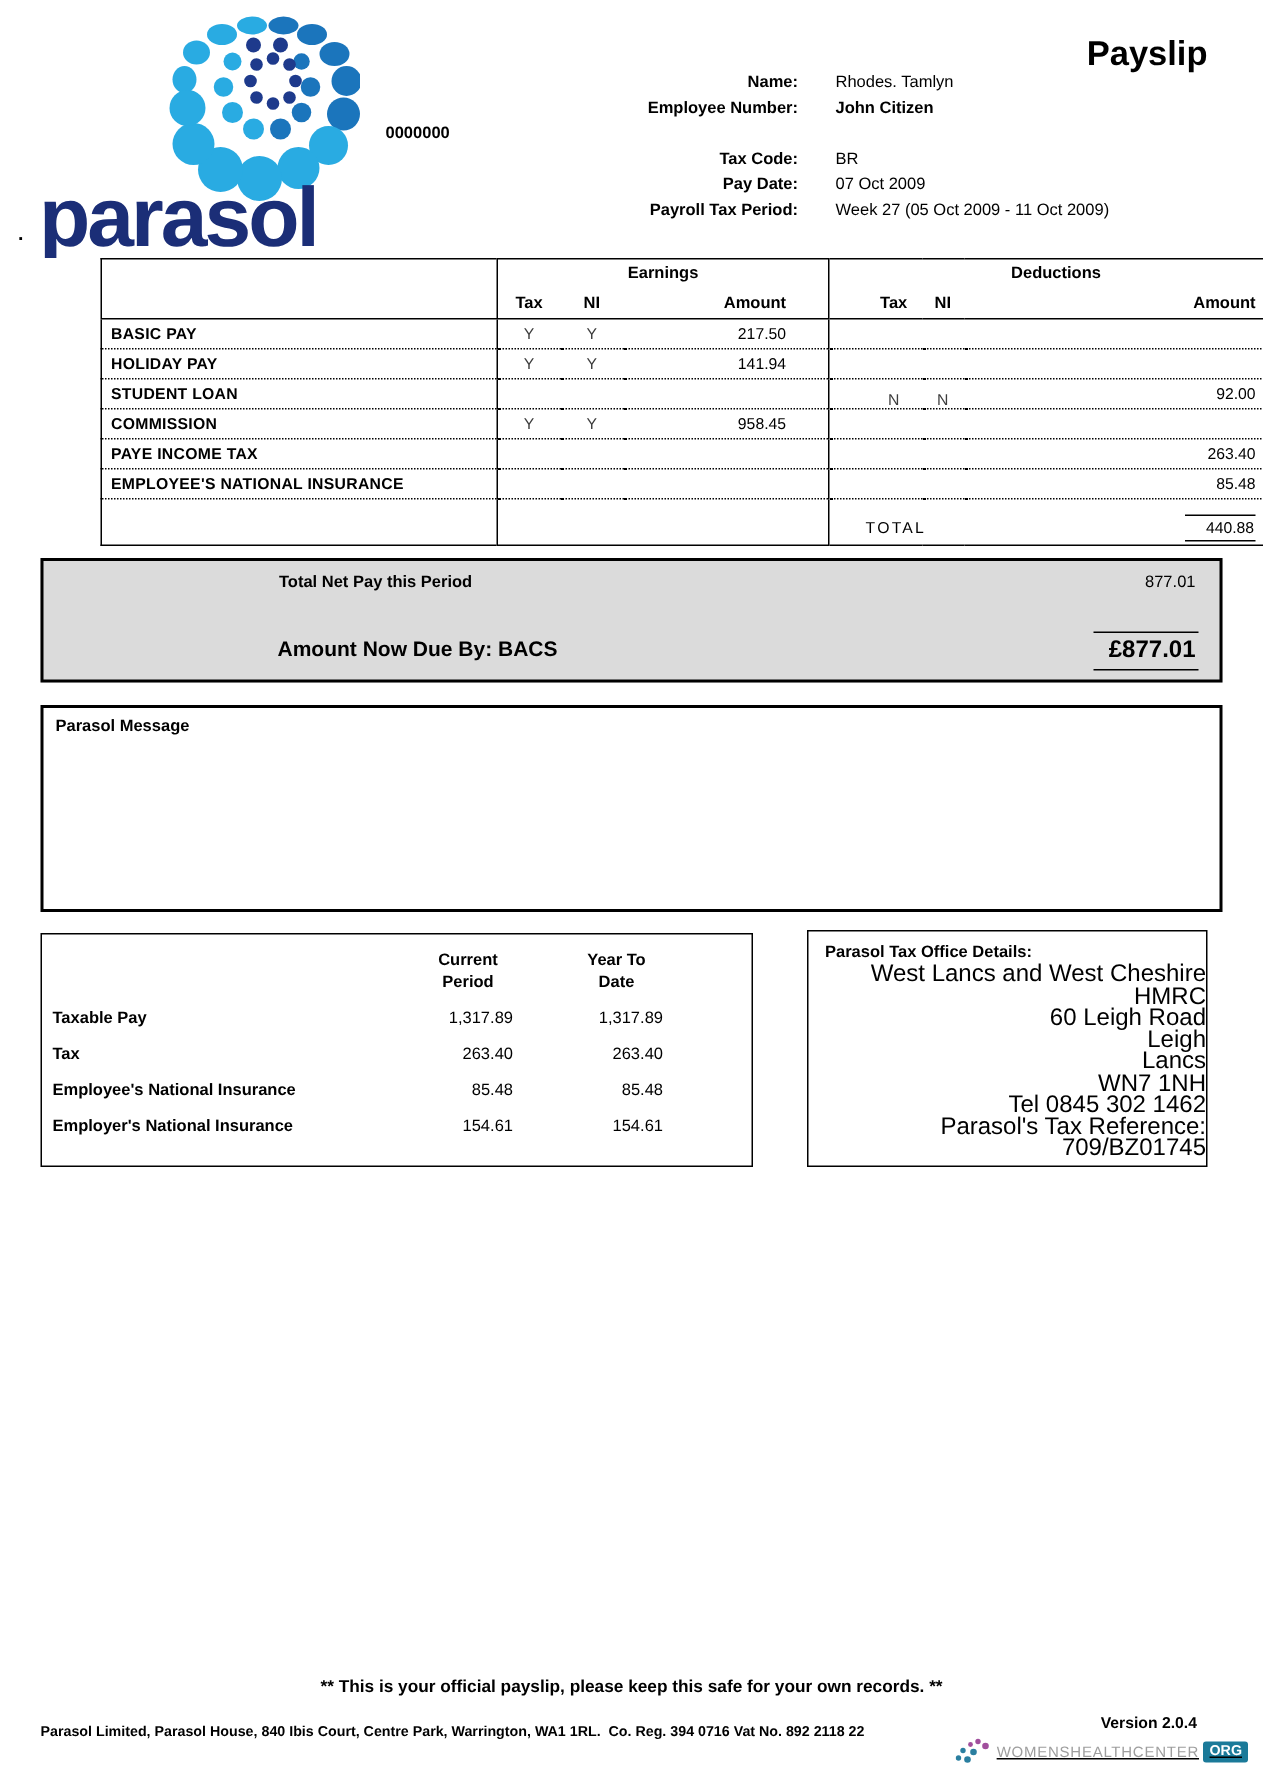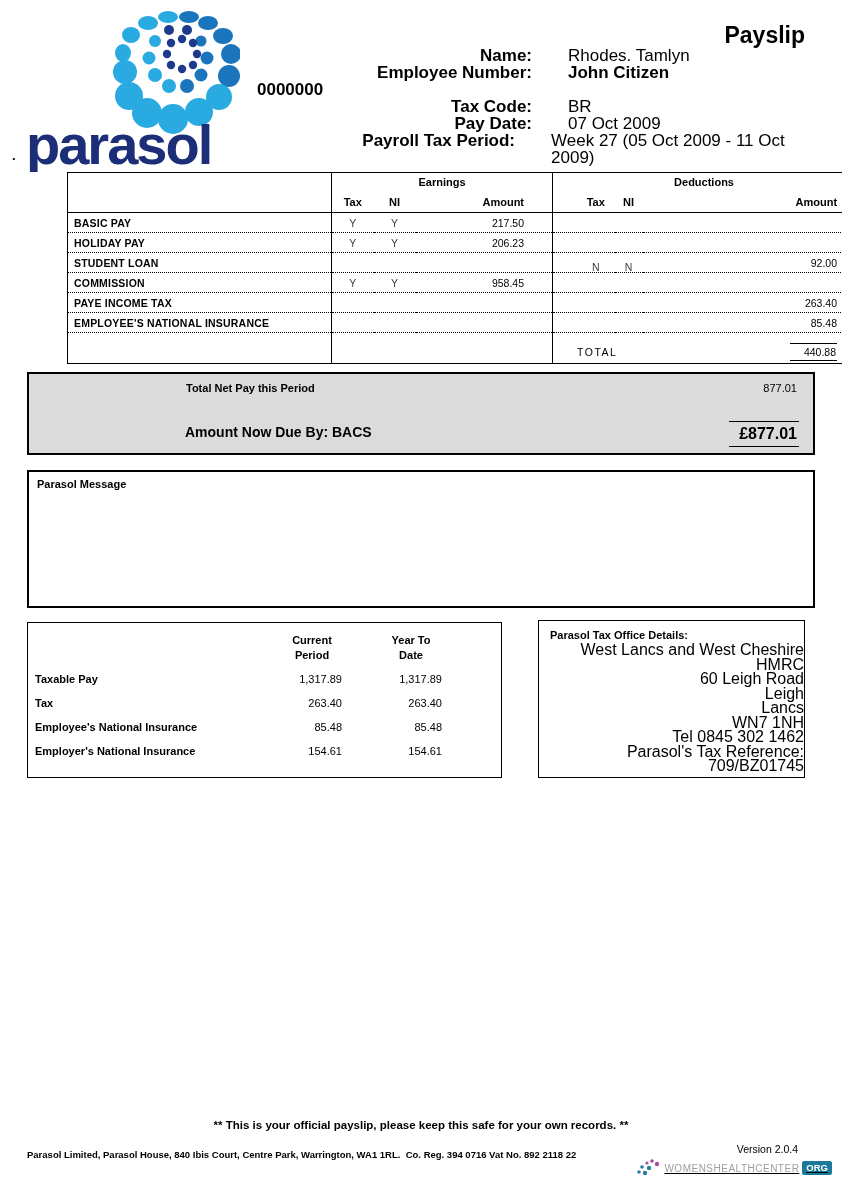--- a/index.html
+++ b/index.html
@@ -6,21 +6,21 @@
   html,body { background:#fff; }
   .page {
     position:relative; width:842px; height:1190px; background:#fff;
     font-family:"Liberation Sans", sans-serif; color:#000; overflow:hidden;
   }
   
   .logo { position:absolute; left:28px; top:8px; width:212px; height:164px; }
   .stray-dot { position:absolute; left:12px; top:148px; font-size:13px; font-weight:bold; }
   .title { position:absolute; top:22px; right:37px; font-size:23px; font-weight:bold; letter-spacing:0px; }
   .empfields { position:absolute; left:232px; top:47px; width:585px; }
-  .hrow { display:flex; height:17px; line-height:17px; font-size:17px;gap:11px; }
+  .hrow { display:flex; height:17px; line-height:17px; font-size:11px; }
   .hlabel { width:300px; text-align:right; font-weight:bold; }
   .hvalue { margin-left:25px; }
   .hvalue.bold { font-weight:bold; }
   
   .paytable-wrap { position:absolute; left:27px; top:172px; }
   table.paytable { border-collapse:collapse; width:788px; table-layout:fixed;
                    border:1px solid #000; font-size:10.5px;margin-left:40px; }
   table.paytable td { vertical-align:middle; overflow:hidden; white-space:nowrap; }
   .vdiv { border-left:1px solid #000; }
   tr.sec-row td { height:19px; }
@@ -66,21 +66,21 @@
   
   .taxbox { position:absolute; left:538px; top:620px; width:267px; height:158px;
             border:1px solid #000; padding:7px 0 0 11px; }
   .tax-title { font-size:11px; font-weight:bold; line-height:15px; }
   .tax-line { font-size:16px; line-height:14.5px;text-align:right; }
   
   .notice { position:absolute; left:0; top:1119px; width:842px; text-align:center;
             font-size:11.5px; font-weight:bold; }
   .company { position:absolute; left:27px; top:1149px; font-size:9.5px; font-weight:bold;
              white-space:pre-wrap; }
-  .version { position:absolute; right:44px; top:1143px; font-size:10.5px; font-weight:normal; }
+  .version { position:absolute; right:44px; top:1143px; font-size:10.5px; font-weight:bold; }
   .watermark { position:absolute; right:10px; top:1158px; display:flex; align-items:center;text-decoration:underline; }
   .wm-text { font-size:10px; letter-spacing:0.5px; color:#9e9e9e; margin:0 3px 0 2px; }
   .wm-badge { font-size:9.5px; font-weight:bold; color:#fff; background:#1b7a99;
               padding:1px 4px 2px 4px; border-radius:2px; }
 </style>
 </head>
 <body>
 
 <div class="page">
 
@@ -187,21 +187,21 @@
         <td class="yn">Y</td>
         <td class="e-amt">217.50</td>
         <td class="vdiv dtax"></td>
         <td class="yn"></td>
         <td class="d-amt"></td>
       </tr>
       <tr class="data">
         <td class="rlabel">HOLIDAY PAY</td>
         <td class="vdiv yn">Y</td>
         <td class="yn">Y</td>
-        <td class="e-amt">206.23</td>
+        <td class="e-amt">141.94</td>
         <td class="vdiv dtax"></td>
         <td class="yn"></td>
         <td class="d-amt"></td>
       </tr>
       <tr class="data">
         <td class="rlabel">STUDENT LOAN</td>
         <td class="vdiv yn"></td>
         <td class="yn"></td>
         <td class="e-amt"></td>
         <td class="vdiv dtax yn low"><span>N</span></td>

